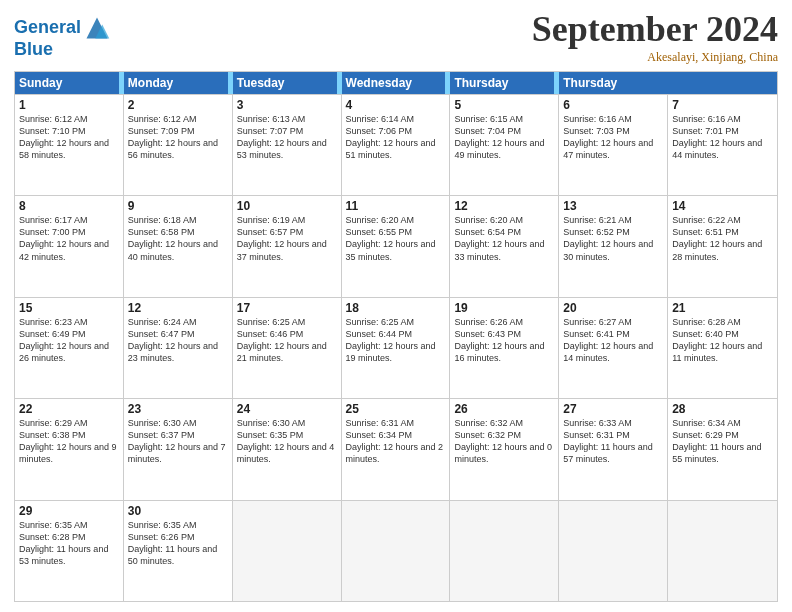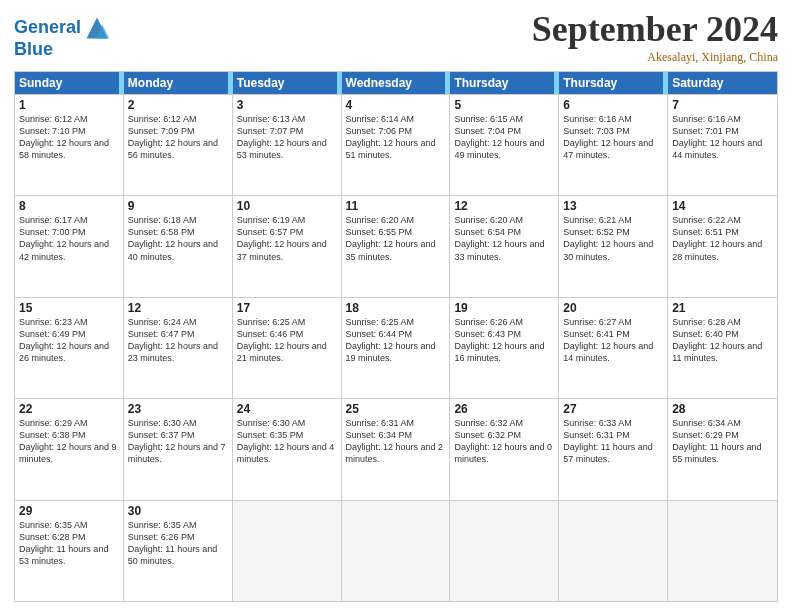--- a/index.html
+++ b/index.html
@@ -135,21 +135,20 @@
   </div>
 
   <div class="calendar">
     <div class="cal-header">
       <div class="cal-header-cell">Sunday</div>
       <div class="cal-header-cell">Monday</div>
       <div class="cal-header-cell">Tuesday</div>
       <div class="cal-header-cell">Wednesday</div>
       <div class="cal-header-cell">Thursday</div>
       <div class="cal-header-cell">Thursday</div>
-      <div class="cal-header-cell">Saturday</div>
     </div>
     <div class="cal-body" id="cal-body">
     <div class="cal-row">
           <div class="cal-cell"><span class="day-num">1</span><span class="cell-text">Sunrise: 6:12 AM<br>Sunset: 7:10 PM<br>Daylight: 12 hours and 58 minutes.</span></div>
           <div class="cal-cell"><span class="day-num">2</span><span class="cell-text">Sunrise: 6:12 AM<br>Sunset: 7:09 PM<br>Daylight: 12 hours and 56 minutes.</span></div>
           <div class="cal-cell"><span class="day-num">3</span><span class="cell-text">Sunrise: 6:13 AM<br>Sunset: 7:07 PM<br>Daylight: 12 hours and 53 minutes.</span></div>
           <div class="cal-cell"><span class="day-num">4</span><span class="cell-text">Sunrise: 6:14 AM<br>Sunset: 7:06 PM<br>Daylight: 12 hours and 51 minutes.</span></div>
           <div class="cal-cell"><span class="day-num">5</span><span class="cell-text">Sunrise: 6:15 AM<br>Sunset: 7:04 PM<br>Daylight: 12 hours and 49 minutes.</span></div>
           <div class="cal-cell"><span class="day-num">6</span><span class="cell-text">Sunrise: 6:16 AM<br>Sunset: 7:03 PM<br>Daylight: 12 hours and 47 minutes.</span></div>
           <div class="cal-cell"><span class="day-num">7</span><span class="cell-text">Sunrise: 6:16 AM<br>Sunset: 7:01 PM<br>Daylight: 12 hours and 44 minutes.</span></div>

